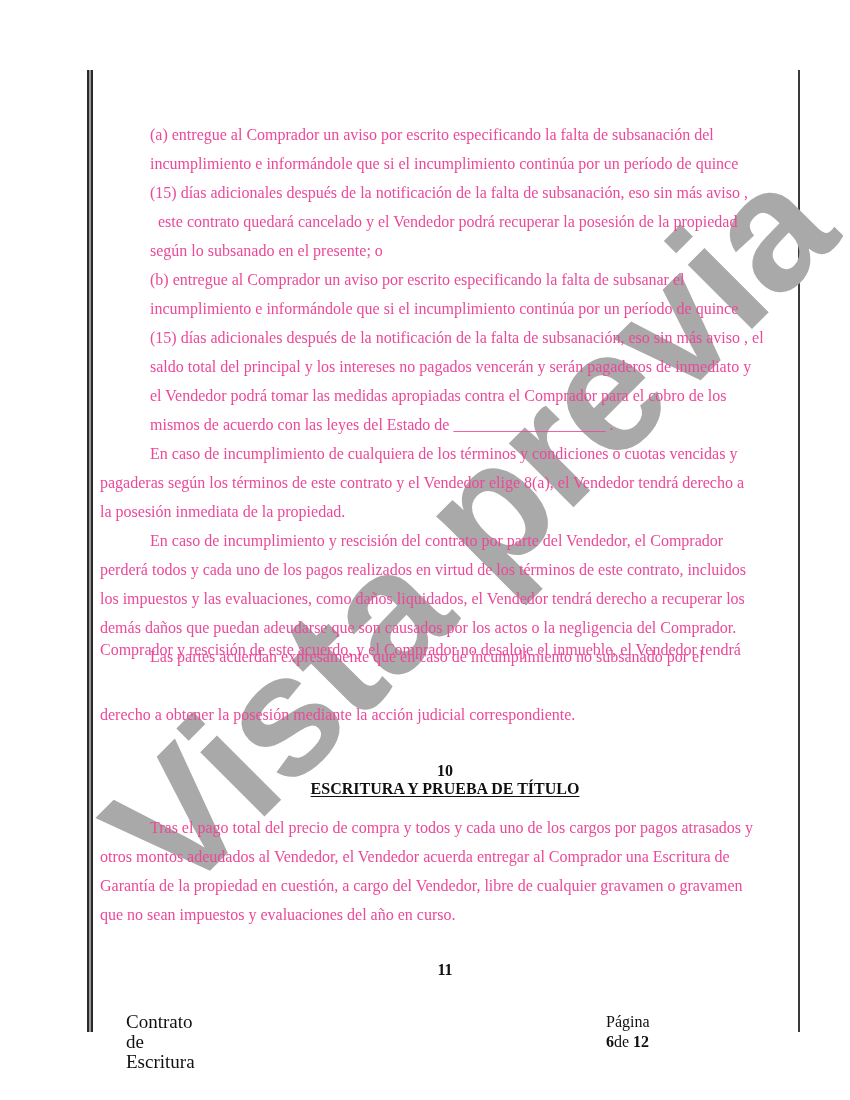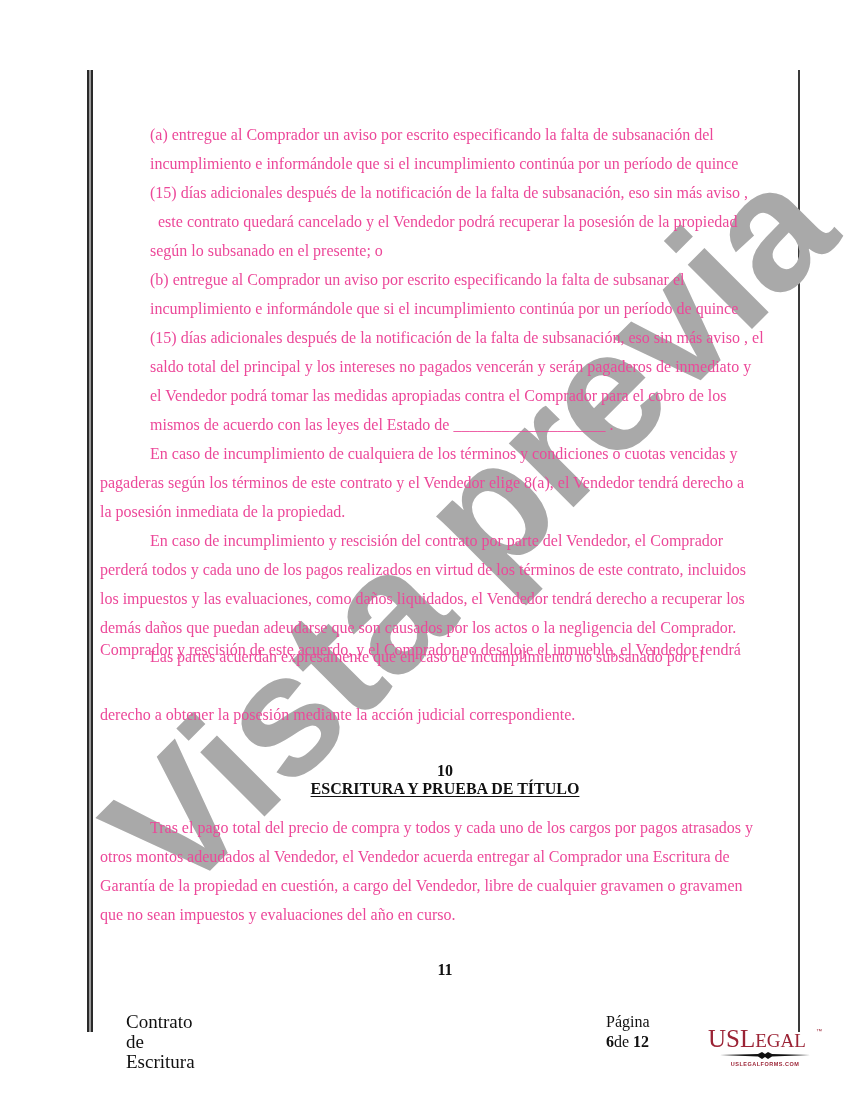--- a/index.html
+++ b/index.html
@@ -122,22 +122,14 @@
     <div class="line" style="left:100px; top:847px;text-align:right;">otros montos adeudados al Vendedor, el Vendedor acuerda entregar al Comprador una Escritura de</div>
     <div class="line" style="left:100px; top:876px;">Garantía de la propiedad en cuestión, a cargo del Vendedor, libre de cualquier gravamen o gravamen</div>
     <div class="line" style="left:100px; top:905px;">que no sean impuestos y evaluaciones del año en curso.</div>
 
     <div class="heading" style="top:960px;">11</div>
 
     <div class="footer-left">Contrato de Escritura</div>
     <div class="footer-right"><span>Página </span><b>6</b><span>de </span><b>12</b></div>
   </div>
 
-  <div class="logo">
-    <div class="logo-text"><span>US</span><span>L</span><span class="small">EGAL</span></div>
-    <div class="logo-tm">™</div>
-    <svg class="logo-eagle" viewBox="0 0 94 8">
-      <path d="M2 3 L40 2 L44 0 L47 2 L50 0 L54 2 L92 3 L54 4.5 L50 7 L47 5 L44 7 L40 4.5 Z" fill="#111"></path>
-    </svg>
-    <div class="logo-url">USLEGALFORMS.COM</div>
-  </div>
 
 </div>
 
 </body></html>

